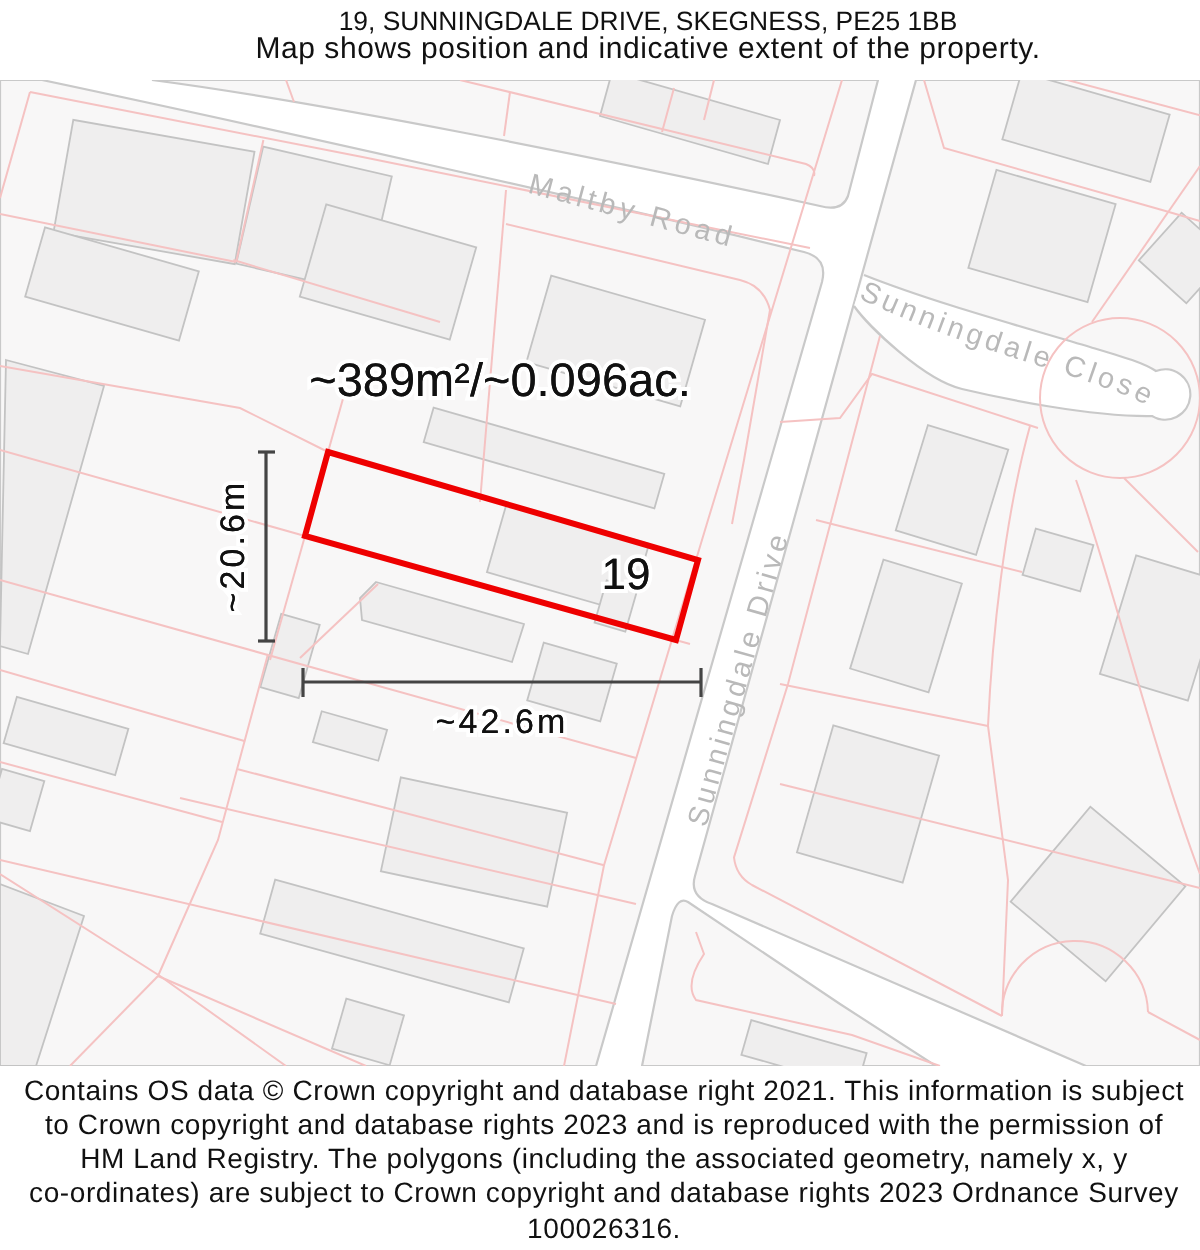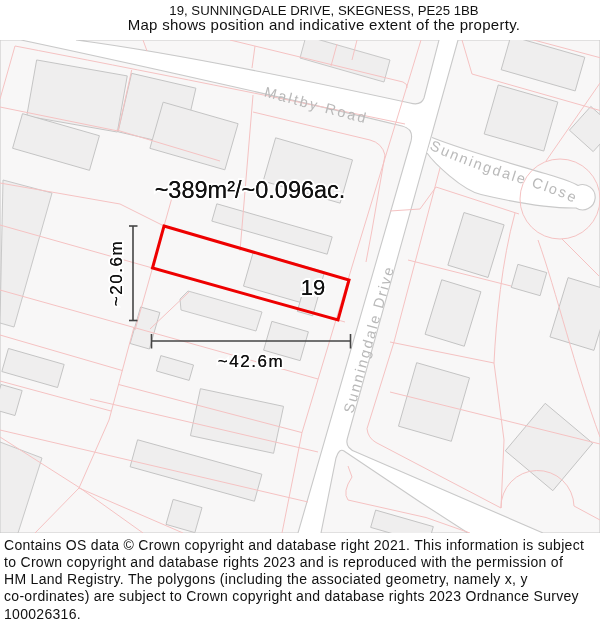--- a/index.html
+++ b/index.html
@@ -1,20 +1,20 @@
 <!DOCTYPE html>
 <html><head>
 <meta charset="utf-8">
 <style>
   html,body{margin:0;padding:0;background:#ffffff;width:600px;height:625px;overflow:hidden;}
   body{font-family:"Liberation Sans", sans-serif;position:relative;}
   .hdr{position:absolute;top:0;left:0;width:600px;text-align:center;color:#111;padding-left:24px;}
   .hdr .l1{font-size:13.2px;line-height:14px;margin-top:4px;}
   .hdr .l2{font-size:15px;line-height:14px;margin-top:0px;letter-spacing:0.28px;}
-  .ftr{position:absolute;top:536.5px;left:4px;width:596px;font-size:14px;letter-spacing:0.3px;color:#111;line-height:17.3px;text-align:left;}
+  .ftr{position:absolute;top:536.5px;left:4px;width:596px;font-size:14px;letter-spacing:0.3px;color:#111;line-height:17.3px;text-align:center;}
   svg{position:absolute;top:0;left:0;}
   text{font-family:"Liberation Sans", sans-serif;}
 </style>
 </head>
 <body>
 
 <div class="hdr">
     <div class="l1">19, SUNNINGDALE DRIVE, SKEGNESS, PE25 1BB</div>
 
 <div class="l2">Map shows position and indicative extent of the property.</div>

